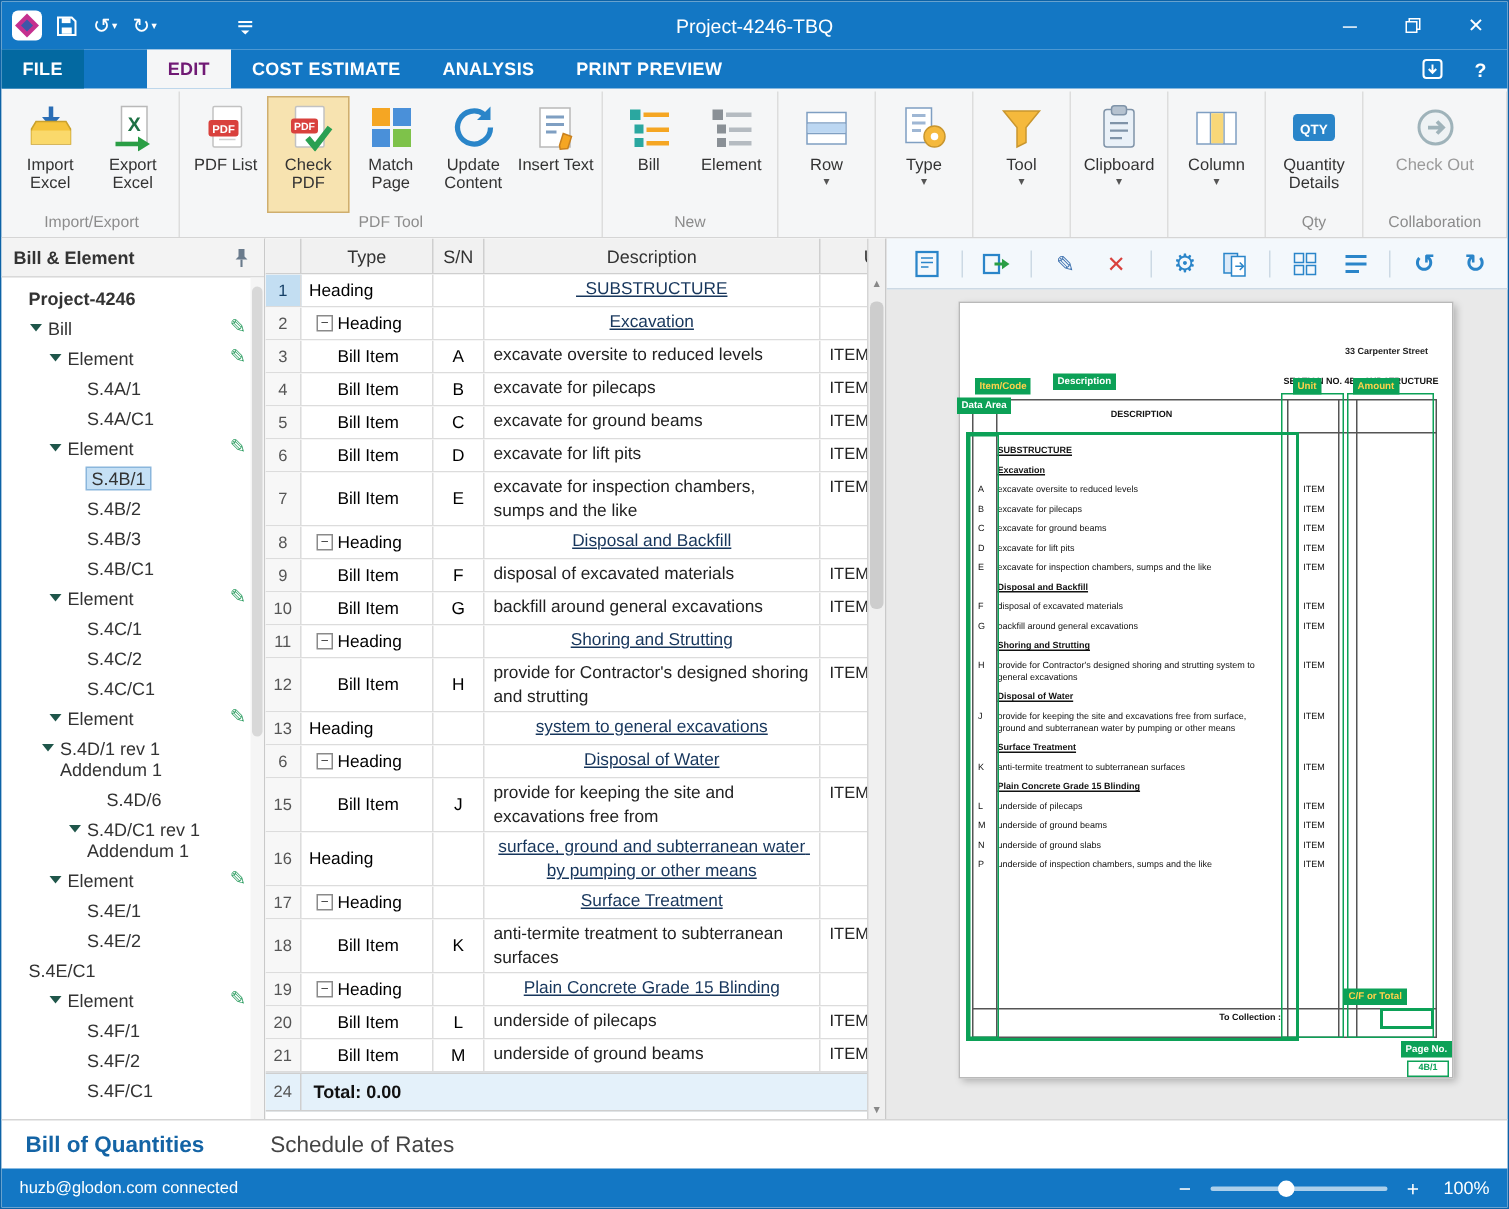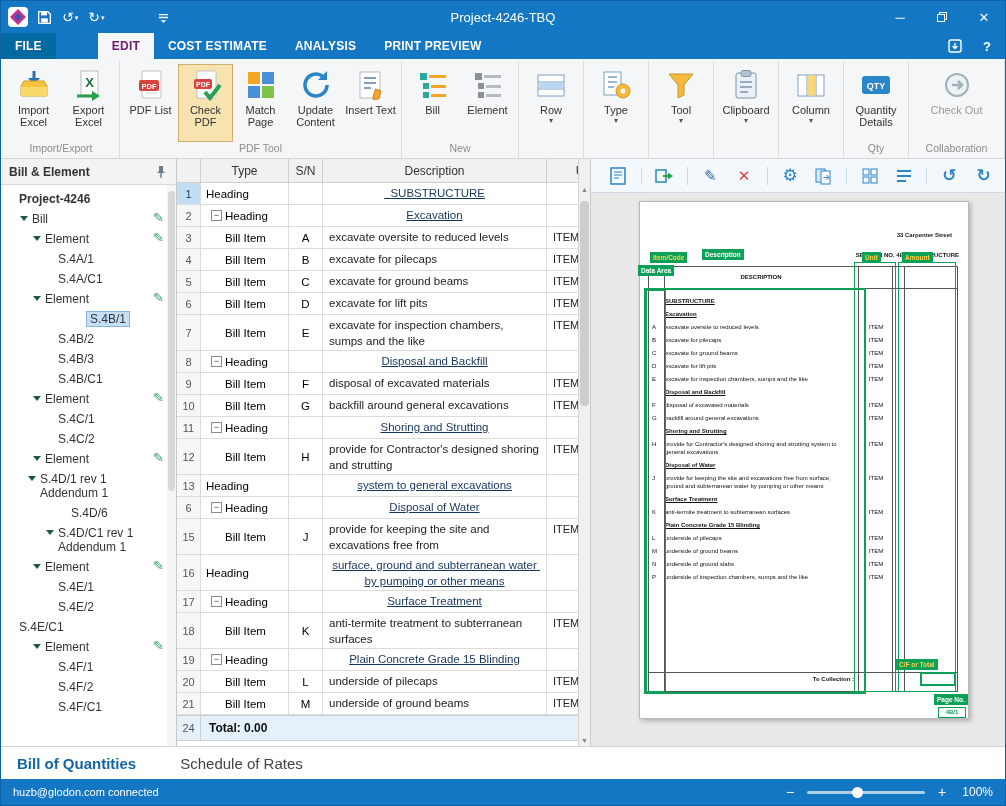--- a/index.html
+++ b/index.html
@@ -432,21 +432,21 @@
           </div>
           <div class="titem" style="padding-left: 45px;">
             <span class="tri hid"></span>
             <span class="tlabel">S.4A/C1</span>
           </div>
           <div class="titem" style="padding-left: 32px;">
             <span class="tri"></span>
             <span class="tlabel">Element</span>
             <span class="pencil">✎</span>
           </div>
-          <div class="titem" style="padding-left: 45px; justify-content: center;">
+          <div class="titem" style="padding-left: 45px;">
             <span class="tri hid"></span>
             <span class="tlabel sel">S.4B/1</span>
           </div>
           <div class="titem" style="padding-left: 45px;">
             <span class="tri hid"></span>
             <span class="tlabel">S.4B/2</span>
           </div>
           <div class="titem" style="padding-left: 45px;">
             <span class="tri hid"></span>
             <span class="tlabel">S.4B/3</span>
@@ -460,20 +460,24 @@
             <span class="tlabel">Element</span>
             <span class="pencil">✎</span>
           </div>
           <div class="titem" style="padding-left: 45px;">
             <span class="tri hid"></span>
             <span class="tlabel">S.4C/1</span>
           </div>
           <div class="titem" style="padding-left: 45px;">
             <span class="tri hid"></span>
             <span class="tlabel">S.4C/2</span>
+          </div>
+          <div class="titem" style="padding-left: 45px;">
+            <span class="tri hid"></span>
+            <span class="tlabel">S.4C/C1</span>
           </div>
           <div class="titem" style="padding-left: 32px;">
             <span class="tri"></span>
             <span class="tlabel">Element</span>
             <span class="pencil">✎</span>
           </div>
           <div class="titem" style="padding-left: 27px;">
             <span class="tri"></span>
             <span class="tlabel">S.4D/1 rev 1 Addendum 1</span>
           </div>

